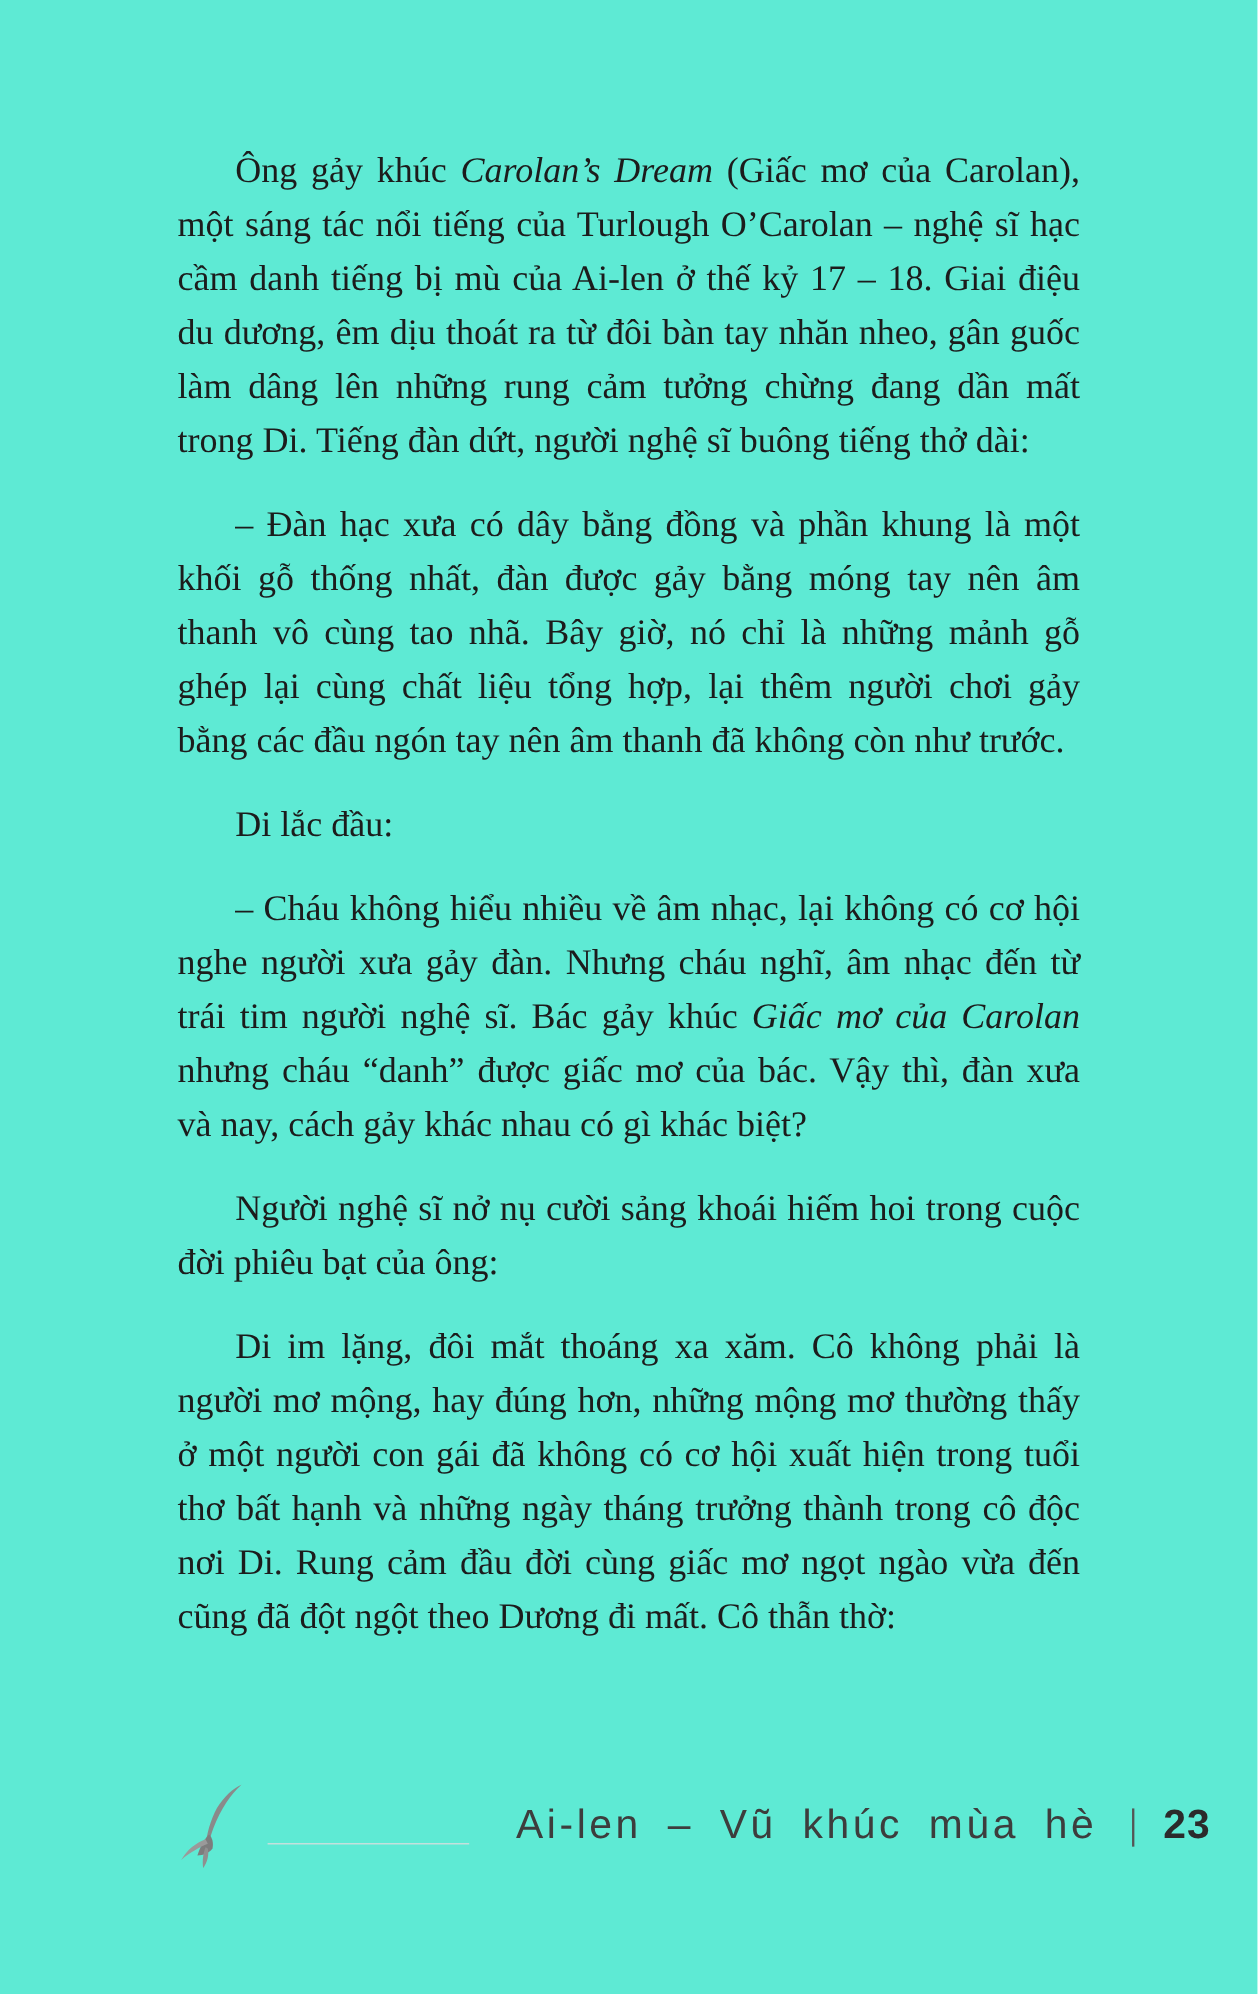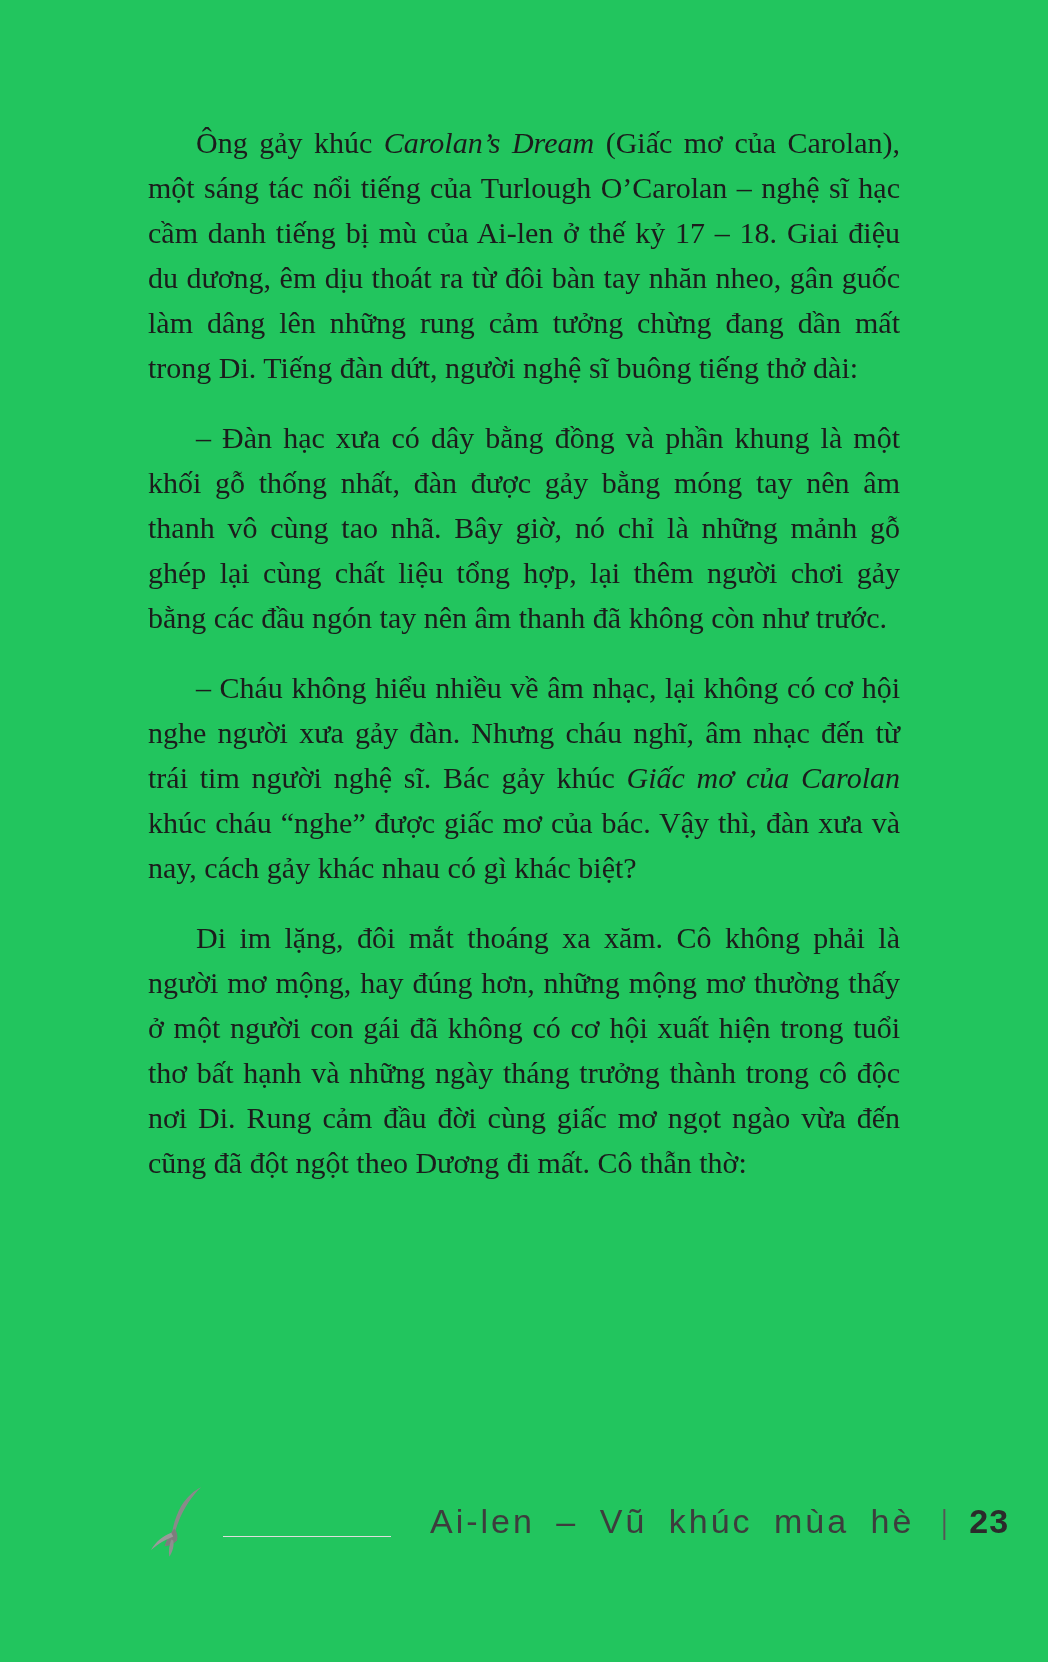--- a/index.html
+++ b/index.html
@@ -4,21 +4,21 @@
 <style>
   html, body {
     margin: 0;
     padding: 0;
     background: #ffffff;
   }
   .page {
     position: relative;
     width: 1048px;
     height: 1662px;
-    background: #22c55e;
+    background: #5eead4;
     overflow: hidden;
     font-family: "Liberation Serif", "DejaVu Serif", serif;
   }
   .text-block {
     position: absolute;
     left: 148px;
     top: 120px;
     width: 752px;
     color: #1c1c1c;
     font-size: 30px;
@@ -88,21 +88,23 @@
   }
 </style>
 </head>
 <body>
 
 <div class="page">
 
   <main class="text-block">
       <p><span>Ông gảy khúc </span><em>Carolan’s Dream</em><span> (Giấc mơ của Carolan), một sáng tác nổi tiếng của Turlough O’Carolan – nghệ sĩ hạc cầm danh tiếng bị mù của Ai-len ở thế kỷ 17 – 18. Giai điệu du dương, êm dịu thoát ra từ đôi bàn tay nhăn nheo, gân guốc làm dâng lên những rung cảm tưởng chừng đang dần mất trong Di. Tiếng đàn dứt, người nghệ sĩ buông tiếng thở dài:</span></p>
       <p><span>– Đàn hạc xưa có dây bằng đồng và phần khung là một khối gỗ thống nhất, đàn được gảy bằng móng tay nên âm thanh vô cùng tao nhã. Bây giờ, nó chỉ là những mảnh gỗ ghép lại cùng chất liệu tổng hợp, lại thêm người chơi gảy bằng các đầu ngón tay nên âm thanh đã không còn như trước.</span></p>
-      <p><span>– Cháu không hiểu nhiều về âm nhạc, lại không có cơ hội nghe người xưa gảy đàn. Nhưng cháu nghĩ, âm nhạc đến từ trái tim người nghệ sĩ. Bác gảy khúc </span><em>Giấc mơ của Carolan</em><span> khúc cháu “nghe” được giấc mơ của bác. Vậy thì, đàn xưa và nay, cách gảy khác nhau có gì khác biệt?</span></p>
+      <p><span>Di lắc đầu:</span></p>
+      <p><span>– Cháu không hiểu nhiều về âm nhạc, lại không có cơ hội nghe người xưa gảy đàn. Nhưng cháu nghĩ, âm nhạc đến từ trái tim người nghệ sĩ. Bác gảy khúc </span><em>Giấc mơ của Carolan</em><span> nhưng cháu “danh” được giấc mơ của bác. Vậy thì, đàn xưa và nay, cách gảy khác nhau có gì khác biệt?</span></p>
+      <p><span>Người nghệ sĩ nở nụ cười sảng khoái hiếm hoi trong cuộc đời phiêu bạt của ông:</span></p>
       <p><span>Di im lặng, đôi mắt thoáng xa xăm. Cô không phải là người mơ mộng, hay đúng hơn, những mộng mơ thường thấy ở một người con gái đã không có cơ hội xuất hiện trong tuổi thơ bất hạnh và những ngày tháng trưởng thành trong cô độc nơi Di. Rung cảm đầu đời cùng giấc mơ ngọt ngào vừa đến cũng đã đột ngột theo Dương đi mất. Cô thẫn thờ:</span></p>
     </main>
 
   <footer class="page-footer">
     <span class="bird">
       <svg viewBox="0 0 60 74" width="58" height="72" xmlns="http://www.w3.org/2000/svg" aria-hidden="true">
 
         <path d="M53 1 C44 9 35 22 29 38 C27 43 26 47 25 51 L22 54 C23 44 26 32 32 21 C38 11 46 4 53 1 Z" fill="#8a8a8a"></path>
 
         <path d="M25 44 C28 47 29 51 28 56 C25 60 20 62 15 62 C17 56 20 49 25 44 Z" fill="#7d7d7d"></path>

